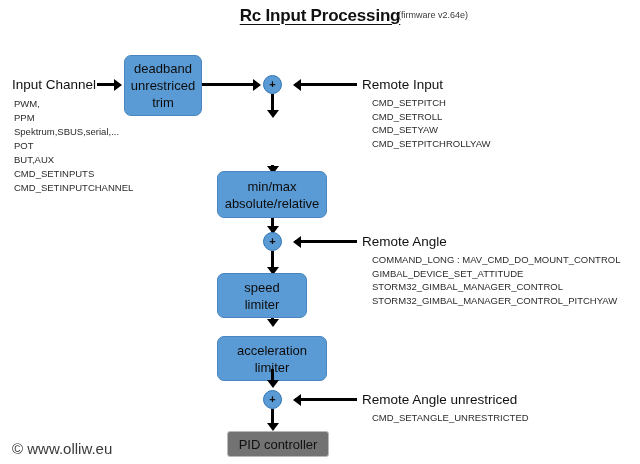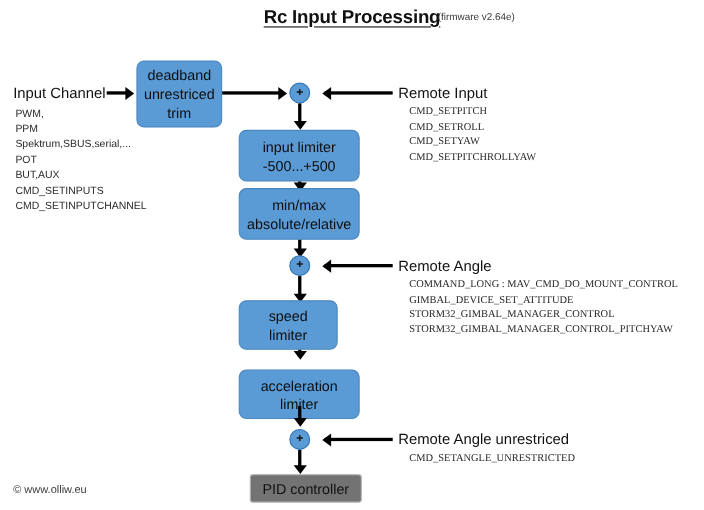--- a/index.html
+++ b/index.html
@@ -130,35 +130,35 @@
     color: #111111;
     white-space: nowrap;
   }
   .sidelist {
     position: absolute;
     font-size: 9.5px;
     line-height: 13.5px;
     color: #2b2b2b;
     white-space: nowrap;
   }
-  .sidelist div { white-space: nowrap; font-family: Liberation Serif, serif; }
+  .sidelist div { white-space: nowrap; }
 
   .leftlist {
     position: absolute;
     font-size: 9.5px;
     line-height: 14px;
     color: #2b2b2b;
     white-space: nowrap;
   }
 
   .footer {
     position: absolute;
     left: 12px;
     top: 440px;
-    font-size: 10px;
+    font-size: 15px;
     color: #3a3a3a;
   }
 </style>
 </head>
 <body>
 
 <div id="canvas">
 
   <div class="title">Rc Input Processing</div>
   <div class="firmware">(firmware v2.64e)</div>
@@ -197,26 +197,20 @@
   <div class="sidelist" style="left:372px; top:96px;">
     <div>CMD_SETPITCH</div>
     <div>CMD_SETROLL</div>
     <div>CMD_SETYAW</div>
     <div>CMD_SETPITCHROLLYAW</div>
   </div>
 
   <div class="vline" style="left:271px; top:94px; height:18px;"></div>
   <div class="arr-down" style="left:266.5px; top:110px;"></div>
 
-  <div class="pbox" style="left:217px; top:118px; width:110px; height:47px;">
-    <div class="lines">
-      <div>input limiter</div>
-      <div>-500...+500</div>
-    </div>
-  </div>
 
   <div class="vline" style="left:271px; top:165px; height:4px;"></div>
   <div class="arr-down" style="left:266.5px; top:166px;"></div>
 
   <div class="pbox" style="left:217px; top:171px; width:110px; height:47px;">
     <div class="lines">
       <div>min/max</div>
       <div>absolute/relative</div>
     </div>
   </div>

